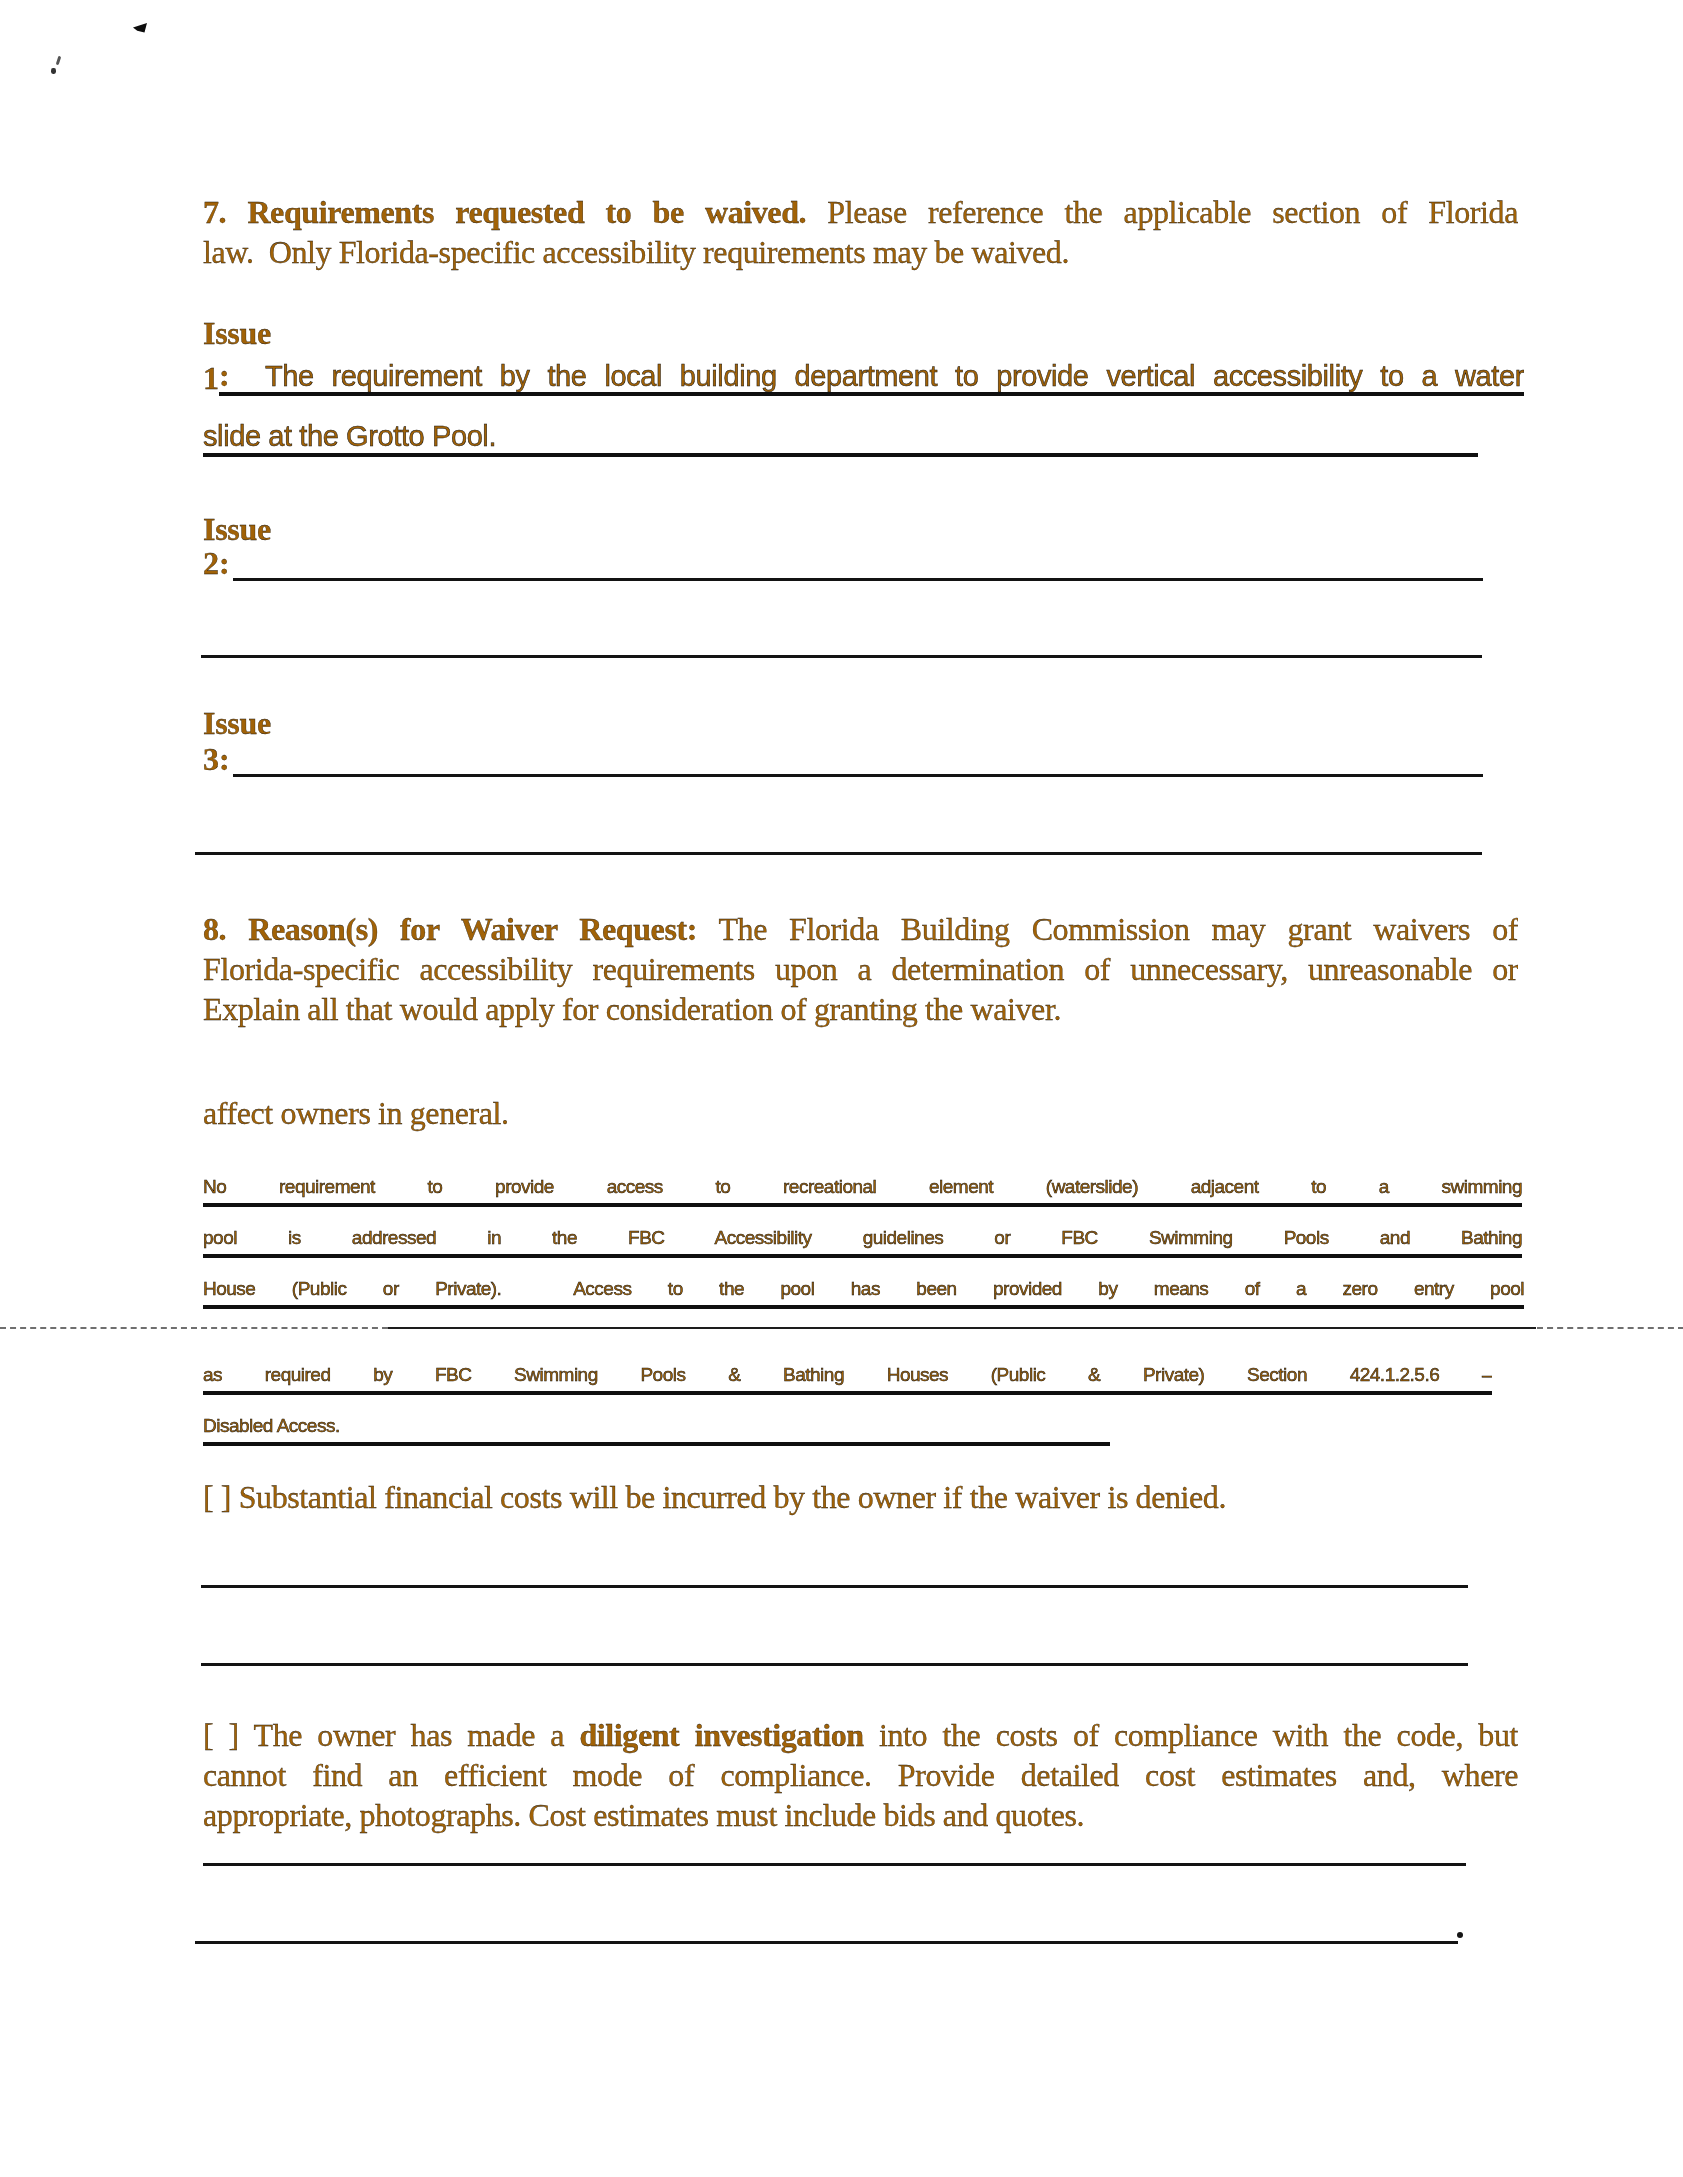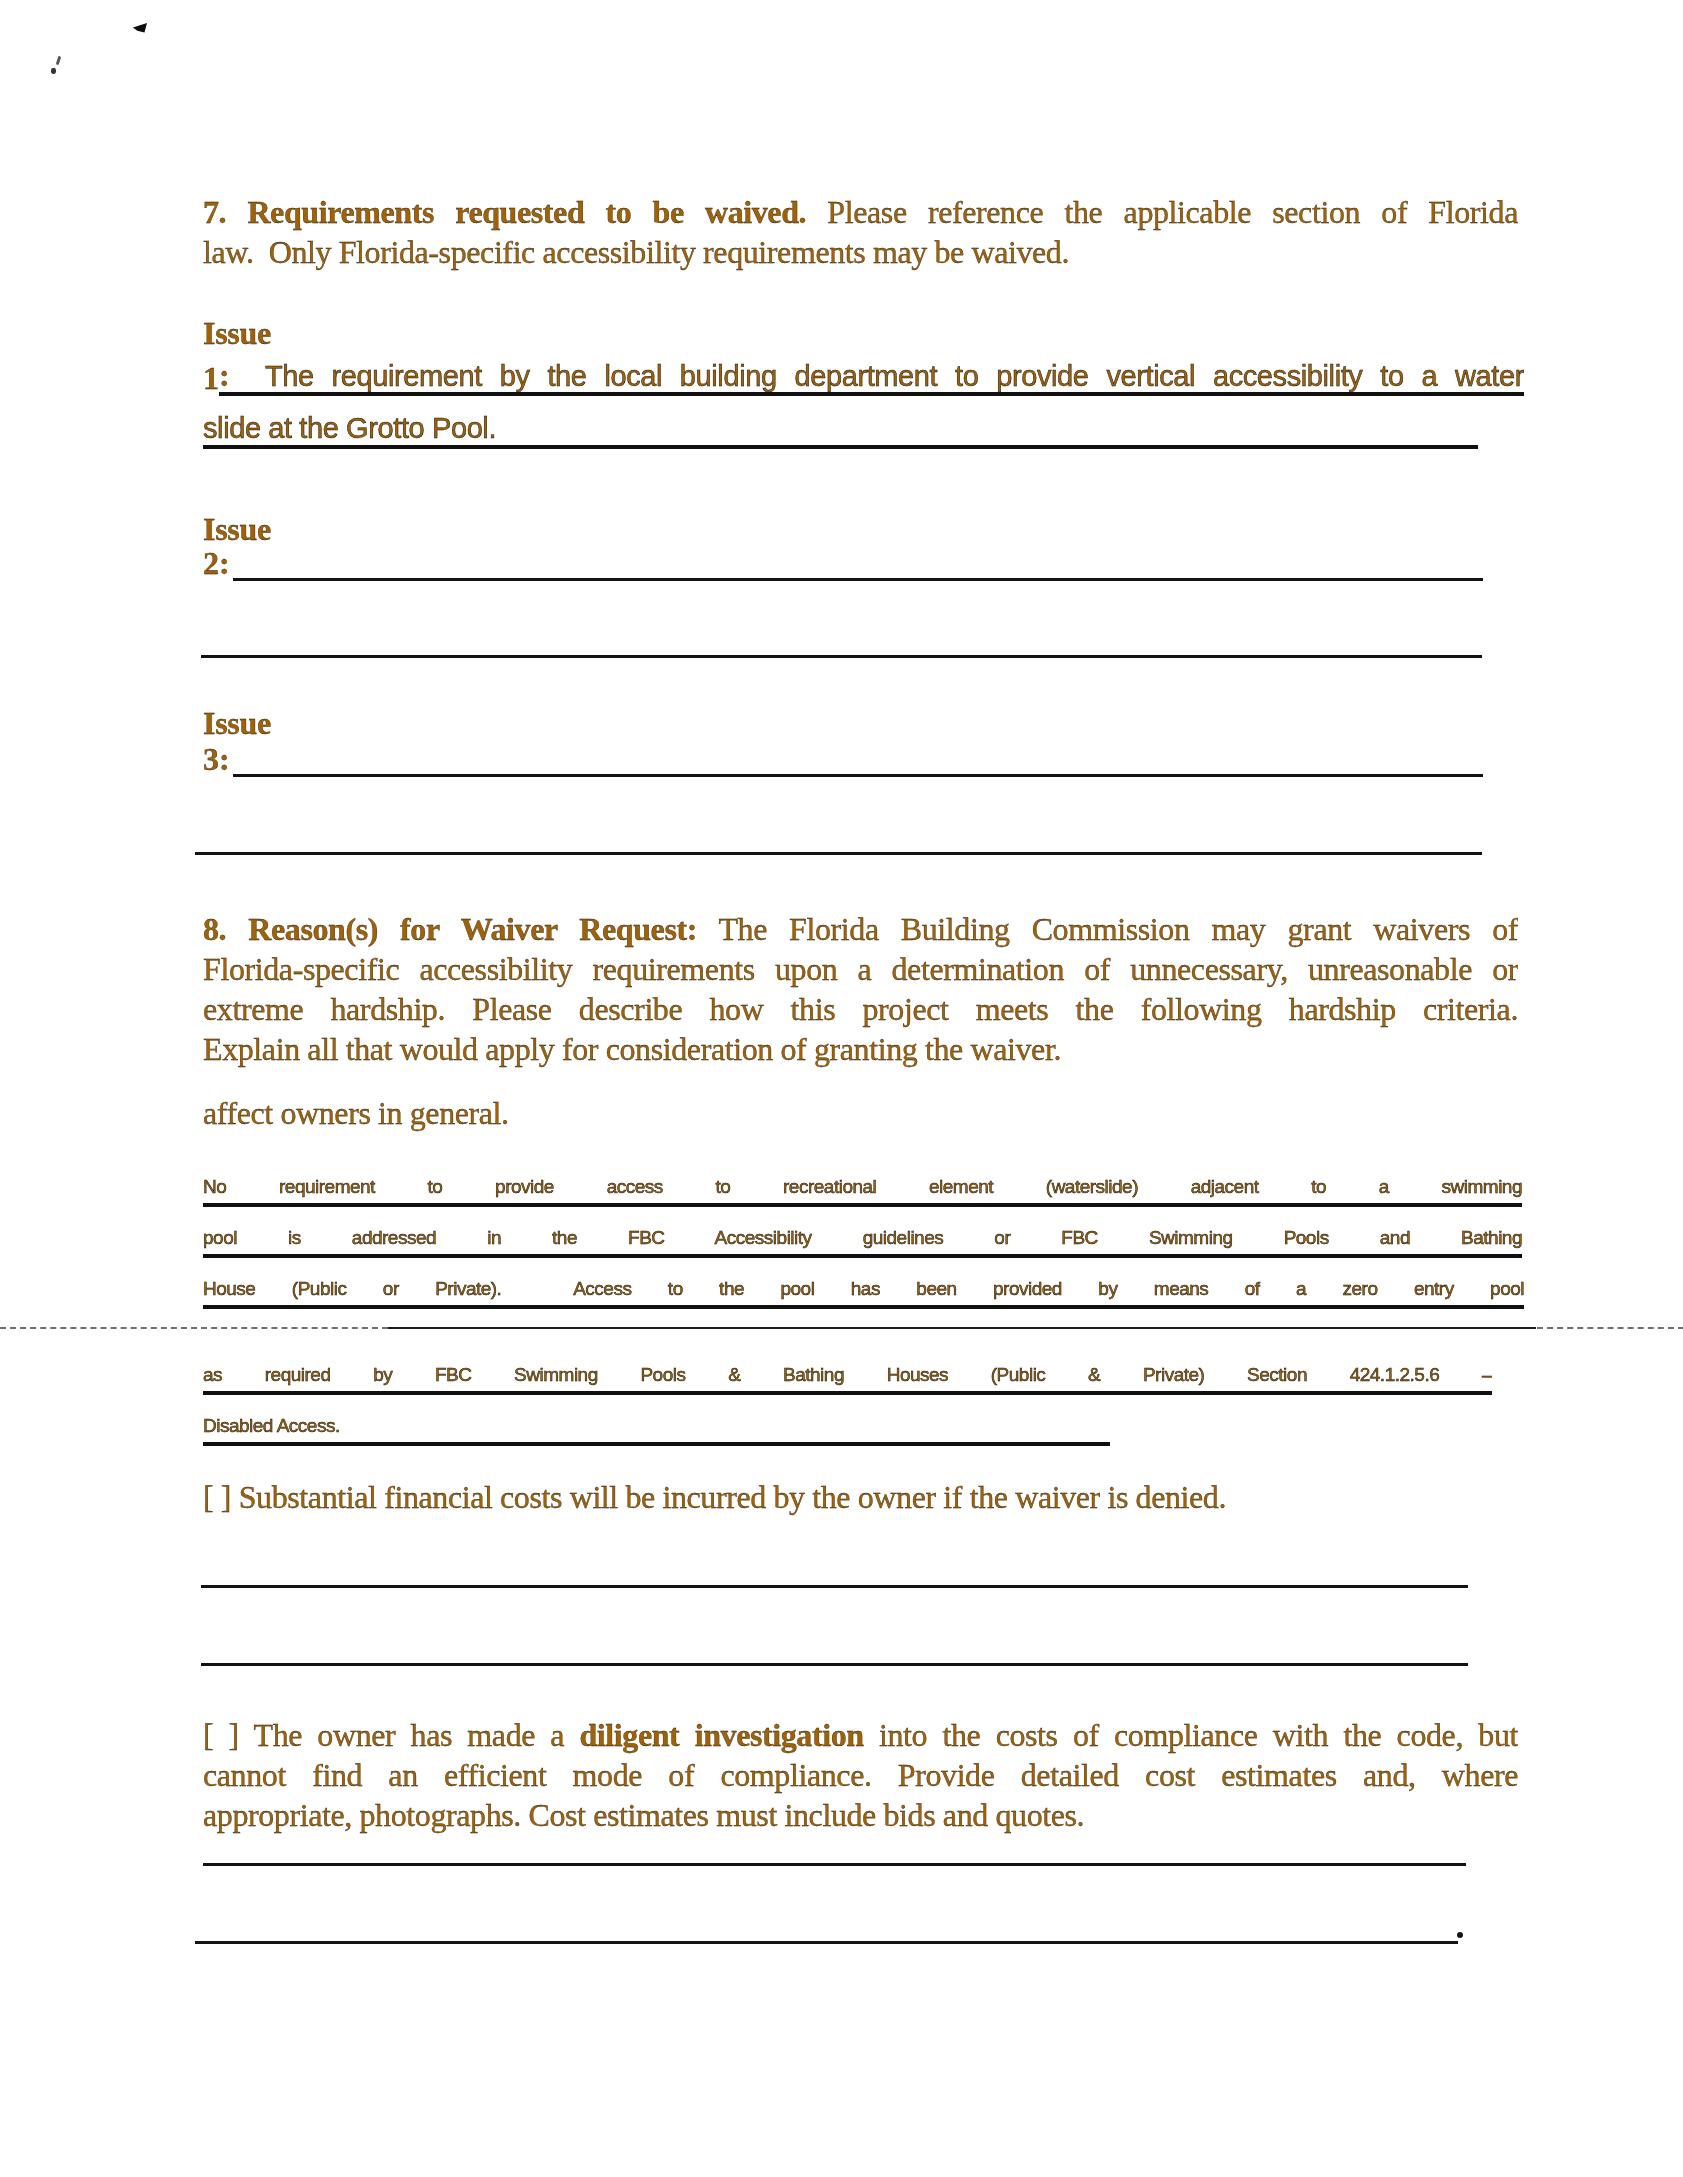--- a/index.html
+++ b/index.html
@@ -40,21 +40,21 @@
     align-self:flex-end;-webkit-text-stroke:0.3px #111;
   }
   .i1fill{
     flex:1;border-bottom:4px solid #101010;
     padding-top:15px;line-height:34px;font-size:29px;letter-spacing:-0.4px;
     text-align:justify;text-align-last:justify;overflow:hidden;
   }
   .i1colon{font-family:"Liberation Serif",serif;font-weight:bold;font-size:32px;-webkit-text-stroke:0.3px #111;}
   .i1row2{
     box-sizing:border-box;height:53px;border-bottom:4px solid #101010;
-    padding-top:15px;line-height:34px;font-size:29px;letter-spacing:-0.4px;overflow:hidden;
+    padding-top:15px;line-height:34px;font-size:29px;letter-spacing:-0.4px;overflow:hidden;margin-top:8px;
   }
   
   .numrow{display:flex;align-items:flex-end;height:39px;}
   .numrow .i1num{line-height:36px;}
   .numfill{flex:1;border-bottom:3px solid #131313;height:100%;margin-left:3px;}
   
   .rule{height:3px;background:#131313;}
   
   .arow{
     box-sizing:border-box;height:51px;border-bottom:4px solid #101010;
@@ -100,21 +100,20 @@
   <div class="abs lab" style="left:203px;top:705px;">Issue</div>
   <div class="abs numrow" style="left:203px;top:738px;width:1280px;">
     <span class="i1num"><span>3</span><span>:</span></span>
     <span class="numfill"></span>
   </div>
   <div class="abs rule" style="left:195px;top:852px;width:1287px;"></div>
 
   <div class="abs serif-par" style="left:203px;top:903px;width:1315px;margin-top:6px;">
     <span class="line jline"><span class="b">8. Reason(s) for Waiver Request:</span><span> The Florida Building Commission may grant waivers of</span></span>
     <span class="line jline">Florida-specific accessibility requirements upon a determination of unnecessary, unreasonable or</span>
-    <span class="line jline">extreme hardship. Please describe how this project meets the following hardship criteria.</span>
     <span class="line">Explain all that would apply for consideration of granting the waiver.</span>
   </div>
 
   <div class="abs serif-par" style="left:203px;top:1093px;width:1315px;">
     <span class="line">affect owners in general.</span>
   </div>
 
   <div class="abs" style="left:203px;top:1156px;">
     <div class="arow j sans" style="width:1319px;">No requirement to provide access to recreational element (waterslide) adjacent to a swimming</div>
     <div class="arow j sans" style="width:1319px;">pool is addressed in the FBC Accessibility guidelines or FBC Swimming Pools and Bathing</div>

